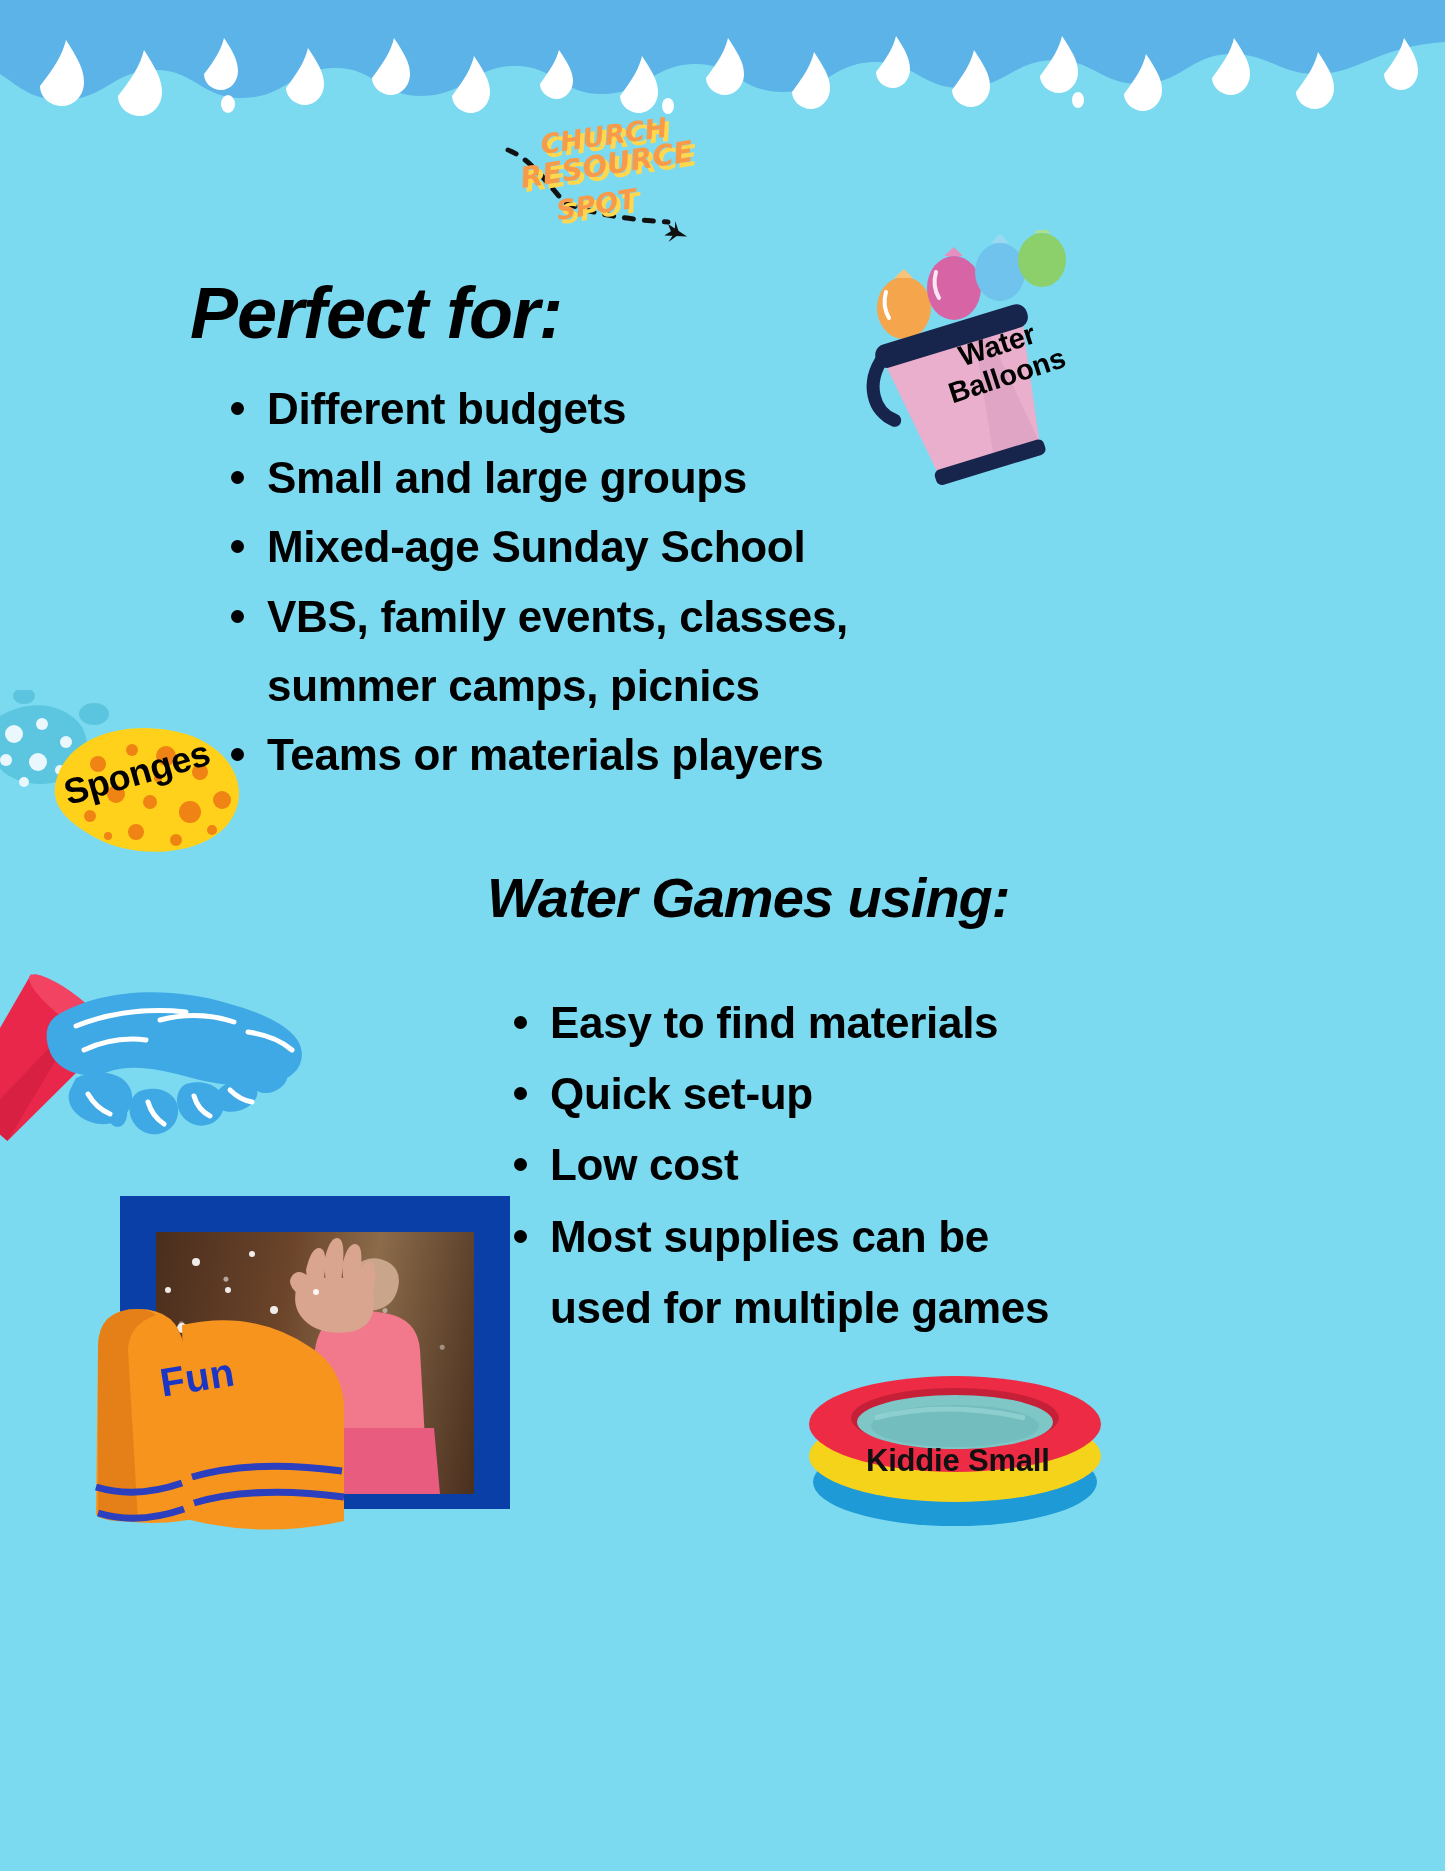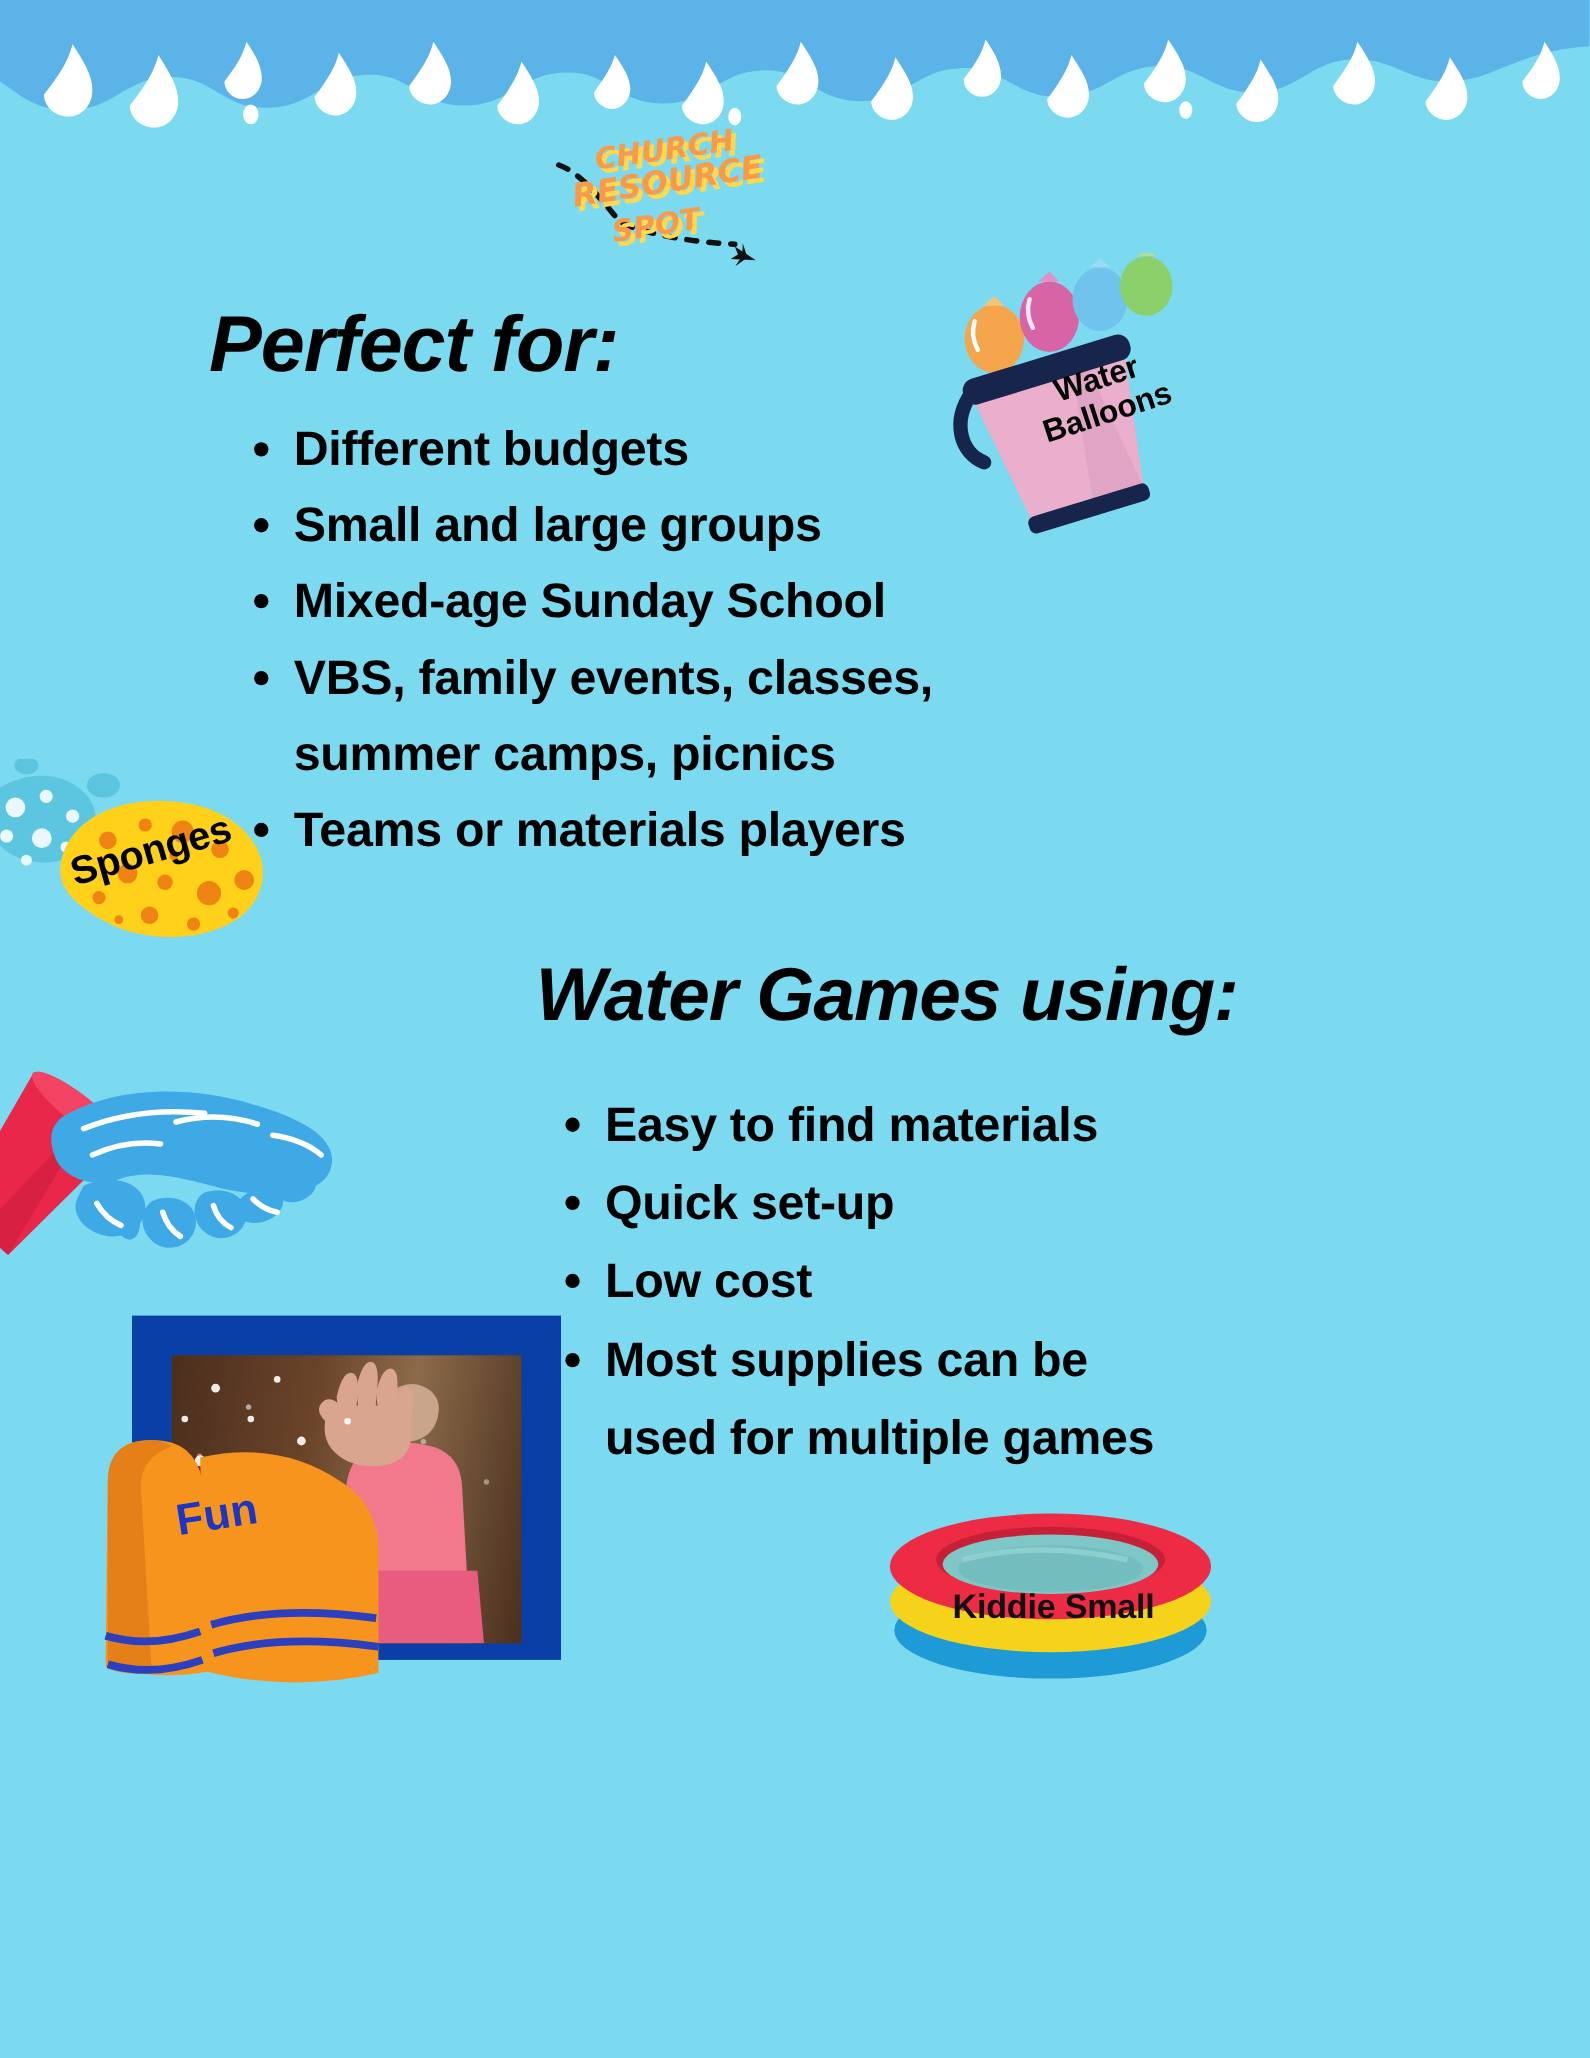--- a/index.html
+++ b/index.html
@@ -24,21 +24,21 @@
   .headline{
     position:absolute;
     color:#000;
     font-family:Liberation Sans, sans-serif;
     font-weight:bold;
     font-style:italic;
     letter-spacing:-1px;
     white-space:nowrap;
   }
   #h-perfect{left:190px;top:272px;font-size:72px;}
-  #h-games{left:487px;top:865px;font-size:68px;text-align:right;}
+  #h-games{left:487px;top:865px;font-size:56px;text-align:right;}
 
   
   .blist{position:absolute;list-style:none;margin:0;padding:0;}
   .blist li{
     position:relative;
     font-family:"Liberation Sans", sans-serif;
     font-weight:bold;
     color:#000;
     font-size:44px;
     line-height:1.30;

